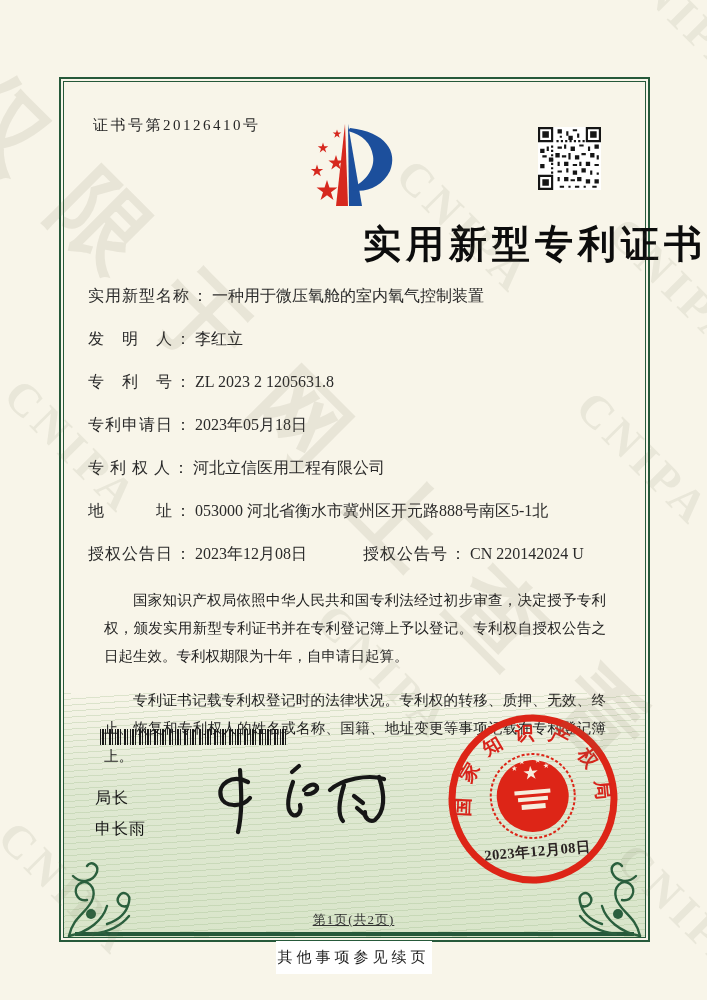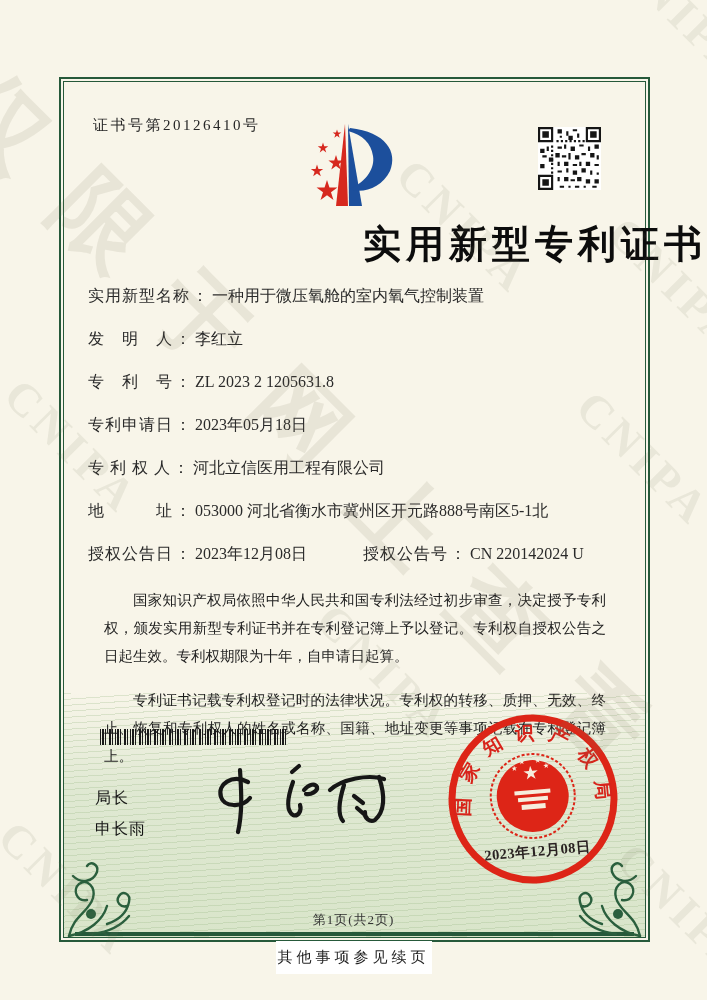--- a/index.html
+++ b/index.html
@@ -75,21 +75,21 @@
   }
   .signer{left:95px;top:788px;font-family:Liberation Mono, monospace;
     font-size:16px;color:#141414;letter-spacing:1px;}
   .signer div{margin-bottom:10px;}
   .sig-svg{left:192px;top:748px;}
 
   .seal{left:444px;top:710px;width:178px;height:178px;transform:rotate(-5deg);}
   .seal-date{position:absolute;left:0;right:0;top:132px;text-align:center;
     font-size:14.5px;color:#2a2222;letter-spacing:0.5px;font-weight:bold;}
 
-  .page-num{left:0;right:0;top:911px;text-align:center;font-size:13px;color:#333;letter-spacing:1px;}
+  .page-num{left:0;right:0;top:911px;text-align:center;font-size:13px;color:#333;letter-spacing:1px;text-decoration:underline;}
   .note-box{
     left:50%;top:941px;transform:translateX(-50%);
     background:#ffffff;padding:7px 2px;
     font-size:15px;letter-spacing:4px;color:#1f1f1f;white-space:nowrap;
   }
 </style>
 </head>
 <body>
 
 <div class="frame">

